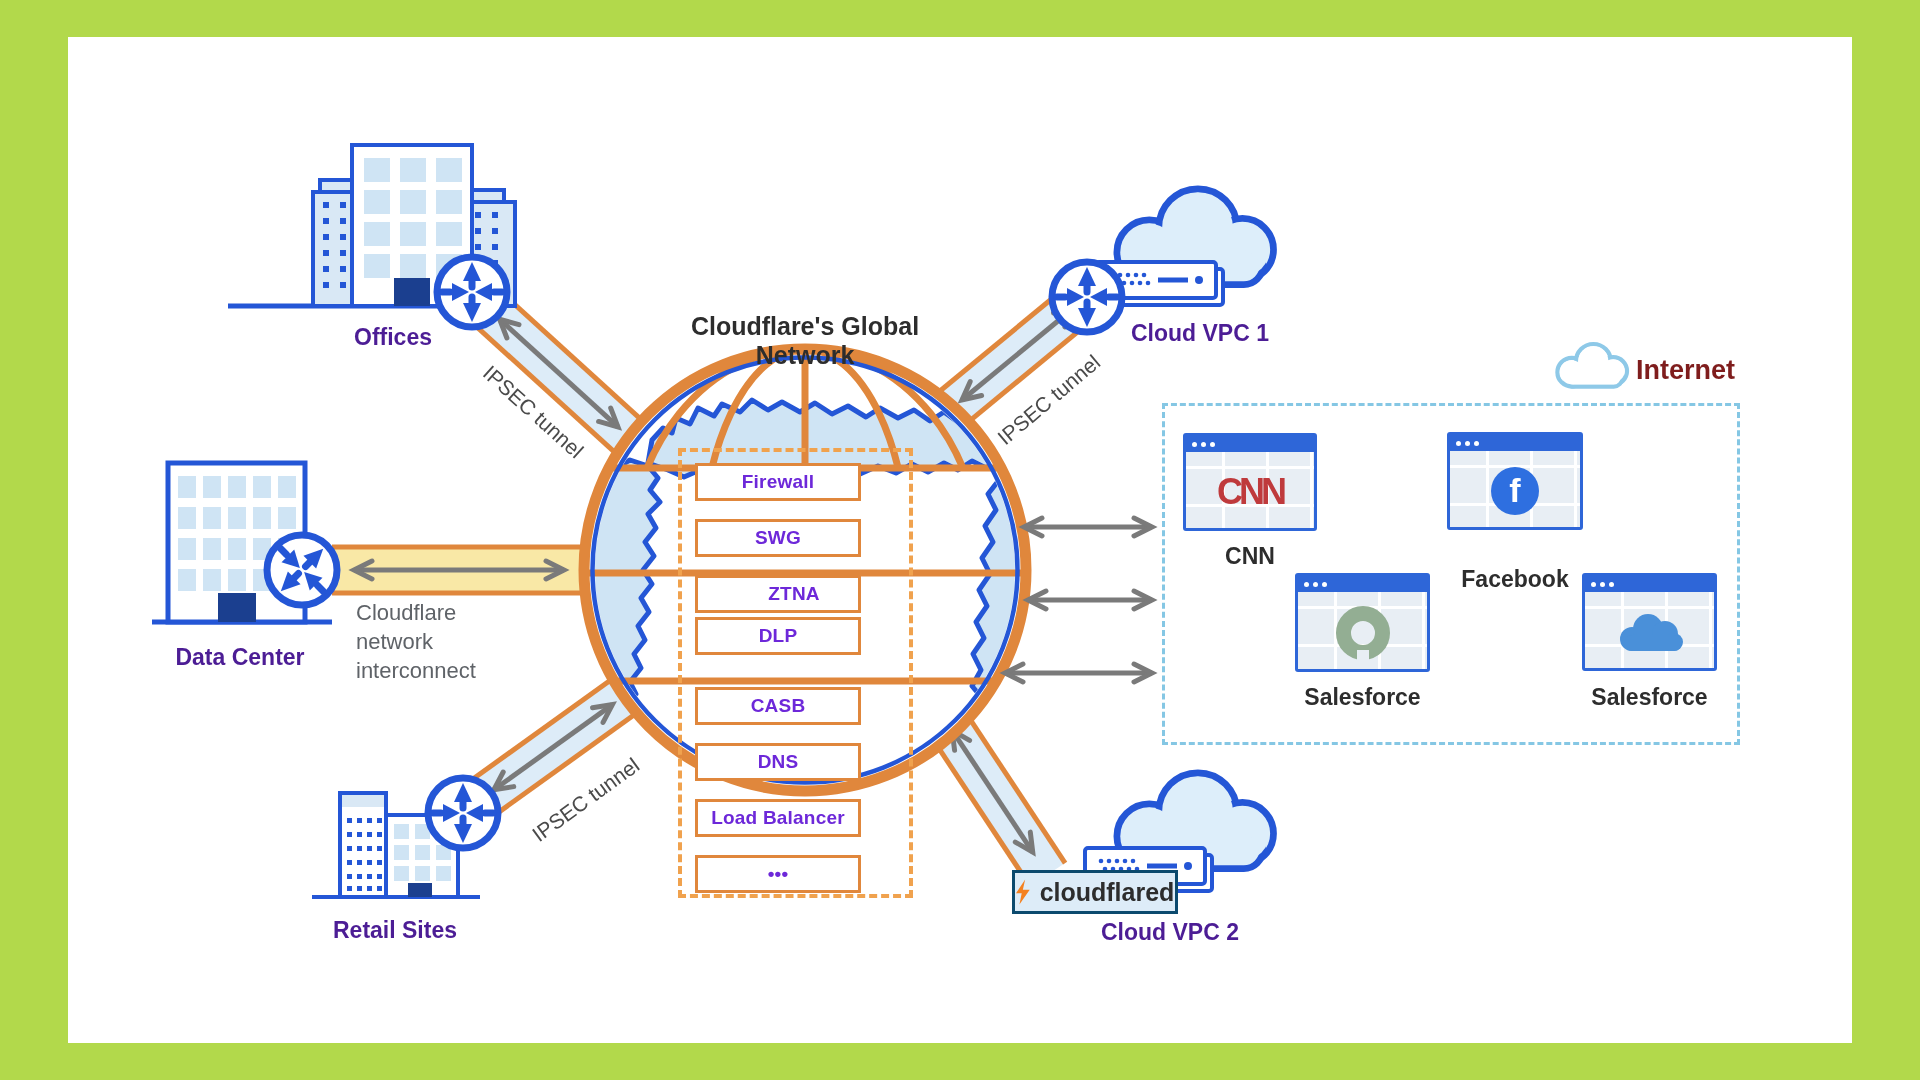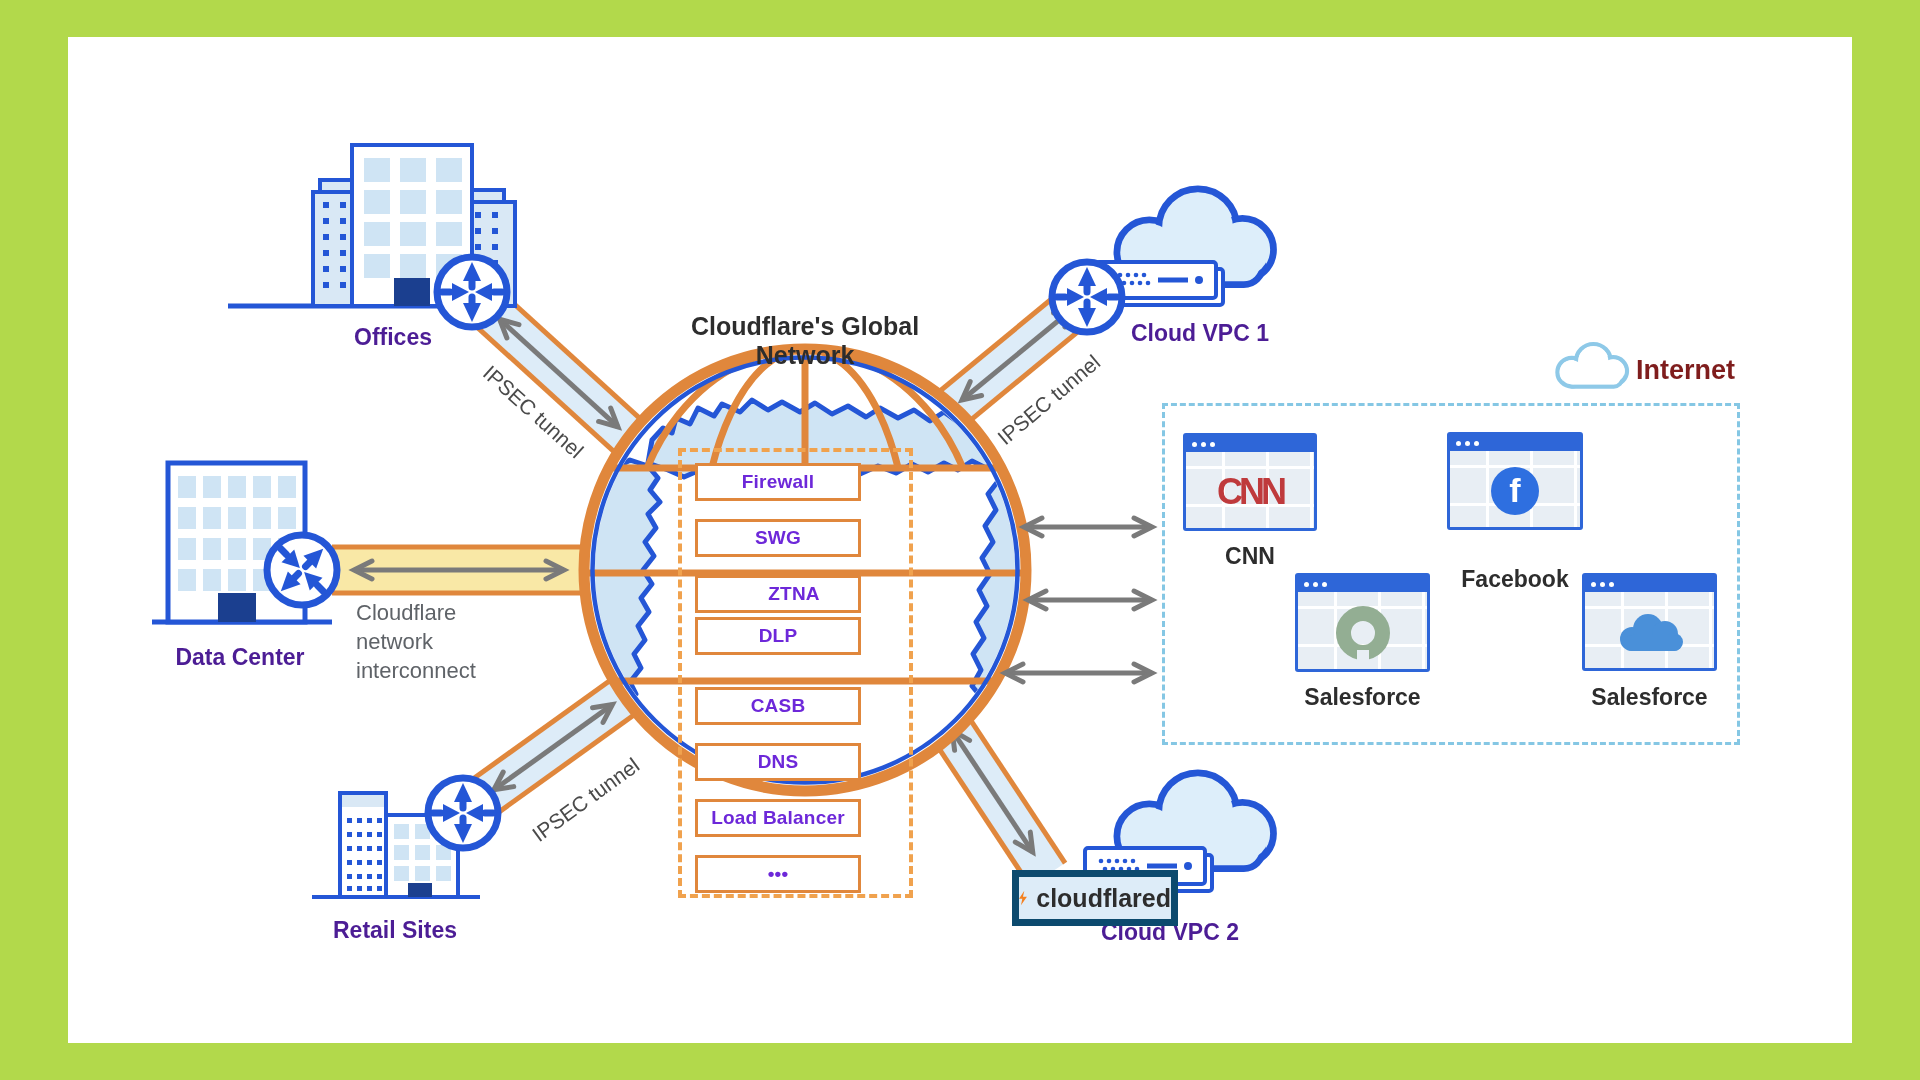--- a/index.html
+++ b/index.html
@@ -78,22 +78,22 @@
   .sn-wrap{position:relative;width:54px;height:54px;}
   .sn-ring{
     width:54px;height:54px;border-radius:50%;box-sizing:border-box;
     border:15px solid #93ae93;
   }
   .sn-notch{
     position:absolute;left:50%;bottom:-4px;transform:translateX(-50%);
     width:12px;height:14px;background:#e8eef4;
   }
   .badge{
-    left:1012px;top:870px;width:166px;height:56px;box-sizing:border-box;
-    border:7px solid #0c4a6e;background:#ddecf8;
+    left:1012px;top:870px;width:166px;height:44px;box-sizing:border-box;
+    border:3px solid #0c4a6e;background:#ddecf8;
     display:flex;align-items:center;justify-content:center;gap:8px;
     font-weight:bold;font-size:25px;color:#2d2d2d;
   }
 </style>
 </head>
 <body>
 
 <div class="panel"></div>
 
 <svg id="art" width="1920" height="1080" viewBox="0 0 1920 1080">

